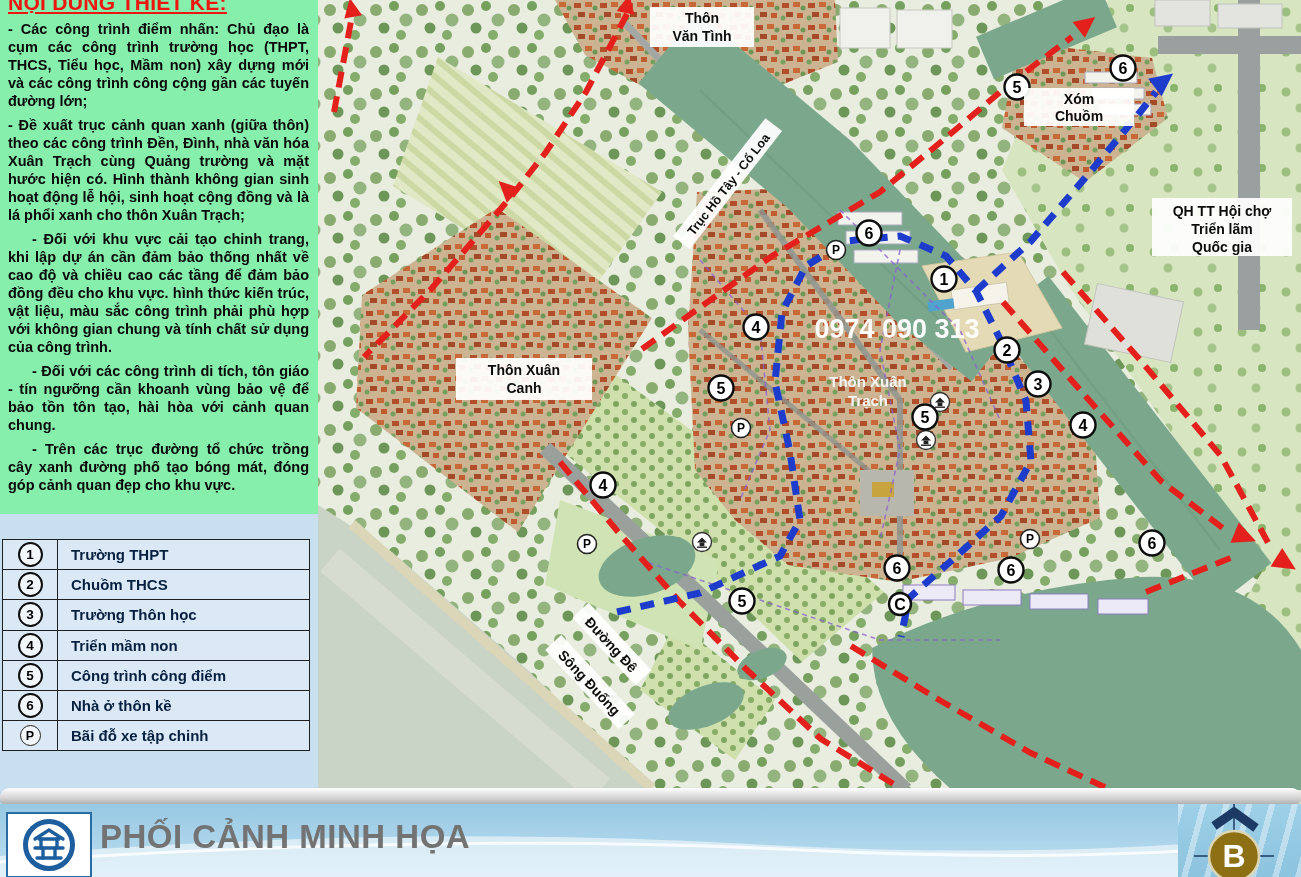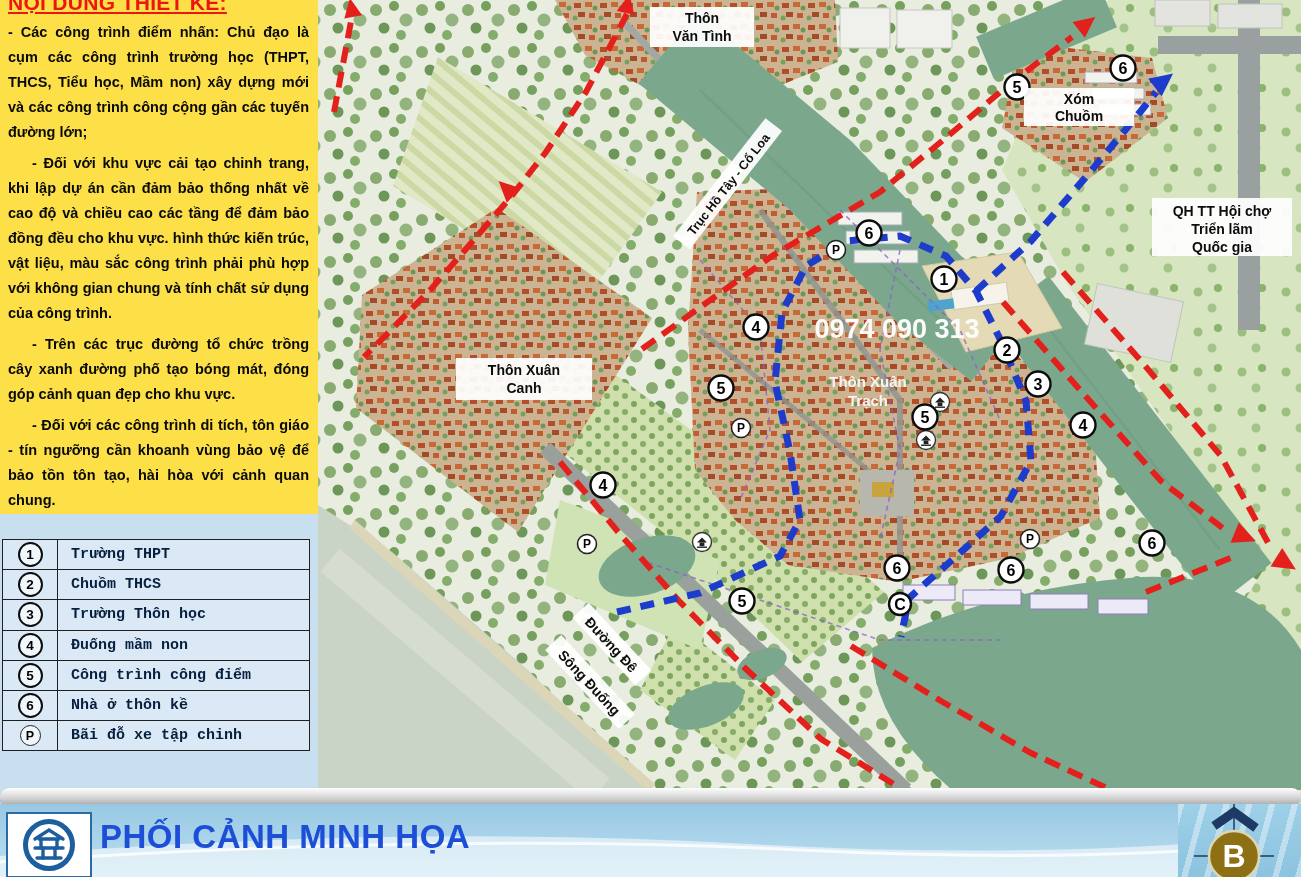--- a/index.html
+++ b/index.html
@@ -1,34 +1,34 @@
 <!DOCTYPE html>
 <html><head>
 <meta charset="utf-8">
 <style>
   html,body{margin:0;padding:0;}
   body{width:1301px;height:877px;position:relative;overflow:hidden;
        font-family:"Liberation Sans",sans-serif;background:#e9ede0;}
 
   
-  .sidebar{position:absolute;left:0;top:0;width:318px;height:877px;background:#fde047;z-index:5;}
+  .sidebar{position:absolute;left:0;top:0;width:318px;height:877px;background:#86efac;z-index:5;}
   .sb-text{padding:0 9px 0 8px;overflow:hidden;}
   .sb-heading{color:#ee1510;font-size:21px;font-weight:bold;text-decoration:underline;
               margin:-9px 0 5px 0;letter-spacing:.3px;white-space:nowrap;}
-  .sb-text p{margin:0 0 6px 0;font-weight:bold;font-size:14.5px;line-height:25px;
+  .sb-text p{margin:0 0 6px 0;font-weight:bold;font-size:14.5px;line-height:18px;
              text-align:justify;color:#0a0a0a;}
   .sb-text p.indent{text-indent:24px;}
   .sb-lower{position:absolute;top:514px;left:0;right:0;bottom:0;background:#c8dff0;}
   .legend{margin:25px 0 0 2px;width:306px;border:1.6px solid #1f1f1f;}
   .legend-row{display:flex;align-items:center;height:29.2px;background:#dbe9f6;
               border-top:1.6px solid #1f1f1f;}
   .legend-row:first-child{border-top:none;}
   .legend-sym{width:54px;min-width:54px;height:100%;display:flex;align-items:center;
               justify-content:center;border-right:1.6px solid #1f1f1f;}
-  .legend-label{padding-left:13px;font-weight:bold;font-size:15px;color:#07203f;font-family:Liberation Mono, monospace;}
+  .legend-label{padding-left:13px;font-weight:bold;font-size:15px;color:#07203f;}
   .cnum{width:21px;height:21px;border:2px solid #0d0d0d;border-radius:50%;display:flex;
         align-items:center;justify-content:center;font-weight:bold;font-size:13.5px;color:#000;
         background:#f2f7fc;}
   .cp{width:19px;height:19px;border:1.6px solid #222;border-radius:50%;display:flex;
       align-items:center;justify-content:center;font-weight:bold;font-size:12.5px;color:#000;
       background:#f2f7fc;}
 
   
   .map-wrap{position:absolute;left:318px;top:0;width:983px;height:790px;}
   .mk circle{fill:#ffffff;stroke:#0d0d0d;stroke-width:2.4;}
@@ -52,36 +52,37 @@
   
   .footer{position:absolute;left:0;top:788px;width:1301px;height:89px;z-index:6;}
   .chrome-strip{position:absolute;left:0;top:0;width:1301px;height:18px;border-radius:9px;
                 background:linear-gradient(#fefefe,#d4d4d4 55%,#a6a6a6);
                 box-shadow:0 1px 2px rgba(0,0,0,.35);}
   .band{position:absolute;left:0;top:16px;width:1301px;height:73px;overflow:hidden;
         background:linear-gradient(180deg,#97c8e3,#bfe0f1);}
   .logo-box{position:absolute;left:6px;top:24px;width:82px;height:62px;background:#fff;
             border:2px solid #2a6aa5;display:flex;align-items:center;justify-content:center;}
   .footer-title{position:absolute;left:100px;top:30px;font-size:33px;font-weight:800;
-                color:#1d4ed8;letter-spacing:.5px;white-space:nowrap;}
+                color:#737373;letter-spacing:.5px;white-space:nowrap;}
   .badge-panel{position:absolute;right:0;top:16px;width:123px;height:73px;
                background:
                  repeating-linear-gradient(105deg,rgba(255,255,255,.40) 0 6px,rgba(255,255,255,0) 6px 22px),
                  linear-gradient(180deg,#9ed0e8,#8cc3de);}
 </style>
 </head>
 <body>
 
 <div class="sidebar">
   <div class="sb-text">
     <div class="sb-heading">NỘI DUNG THIẾT KẾ:</div>
     <p>- Các công trình điểm nhấn: Chủ đạo là cụm các công trình trường học (THPT, THCS, Tiểu học, Mầm non) xây dựng mới và  các công trình công cộng gần các tuyến đường lớn;</p>
+    <p>- Đề xuất trục cảnh quan xanh (giữa thôn)  theo các công trình Đền, Đình, nhà văn hóa Xuân Trạch cùng Quảng trường và mặt hước hiện có. Hình thành không gian sinh hoạt động lễ hội, sinh hoạt cộng đồng và là lá phổi xanh cho thôn Xuân Trạch;</p>
     <p class="indent">- Đối với khu vực cải tạo chinh trang, khi lập dự án cần đảm bảo thống nhất về cao độ và chiều cao các tầng để đảm bảo đồng đều cho khu vực. hình thức kiến trúc, vật liệu, màu sắc công trình phải phù hợp với không gian chung và tính chất sử dụng của công trình.</p>
+    <p class="indent">- Đối với các công trình di tích, tôn giáo - tín ngưỡng cần khoanh vùng bảo vệ để bảo tồn tôn tạo, hài hòa với cảnh quan chung.</p>
     <p class="indent">- Trên các trục đường tổ chức trồng cây xanh đường phố tạo bóng mát, đóng góp cảnh quan đẹp cho khu vực.</p>
-    <p class="indent">- Đối với các công trình di tích, tôn giáo - tín ngưỡng cần khoanh vùng bảo vệ để bảo tồn tôn tạo, hài hòa với cảnh quan chung.</p>
   </div>
   <div class="sb-lower">
     <div class="legend">
       <div class="legend-row">
         <div class="legend-sym">
             <span class="cnum">1</span>
           </div>
         <div class="legend-label">Trường THPT</div>
       </div>
       <div class="legend-row">
@@ -93,21 +94,21 @@
       <div class="legend-row">
         <div class="legend-sym">
             <span class="cnum">3</span>
           </div>
         <div class="legend-label">Trường Thôn học</div>
       </div>
       <div class="legend-row">
         <div class="legend-sym">
             <span class="cnum">4</span>
           </div>
-        <div class="legend-label">Đuống mầm non</div>
+        <div class="legend-label">Triển mầm non</div>
       </div>
       <div class="legend-row">
         <div class="legend-sym">
             <span class="cnum">5</span>
           </div>
         <div class="legend-label">Công trình công điểm</div>
       </div>
       <div class="legend-row">
         <div class="legend-sym">
             <span class="cnum">6</span>

